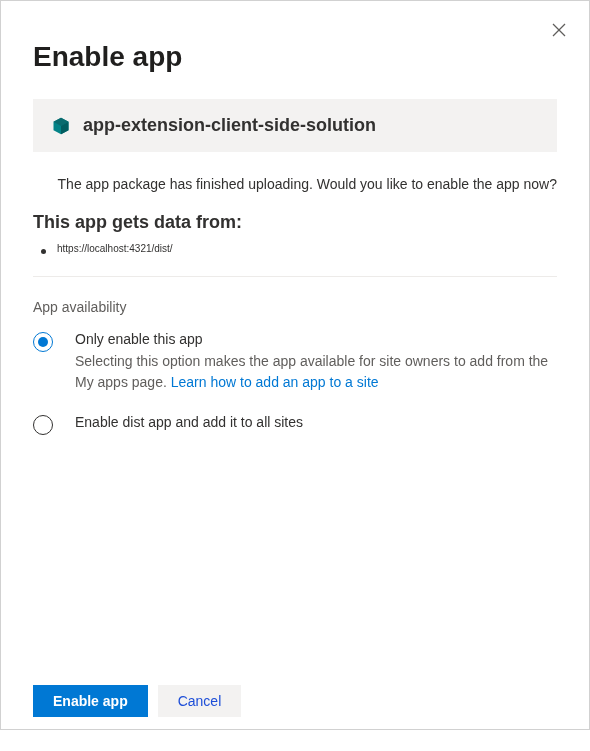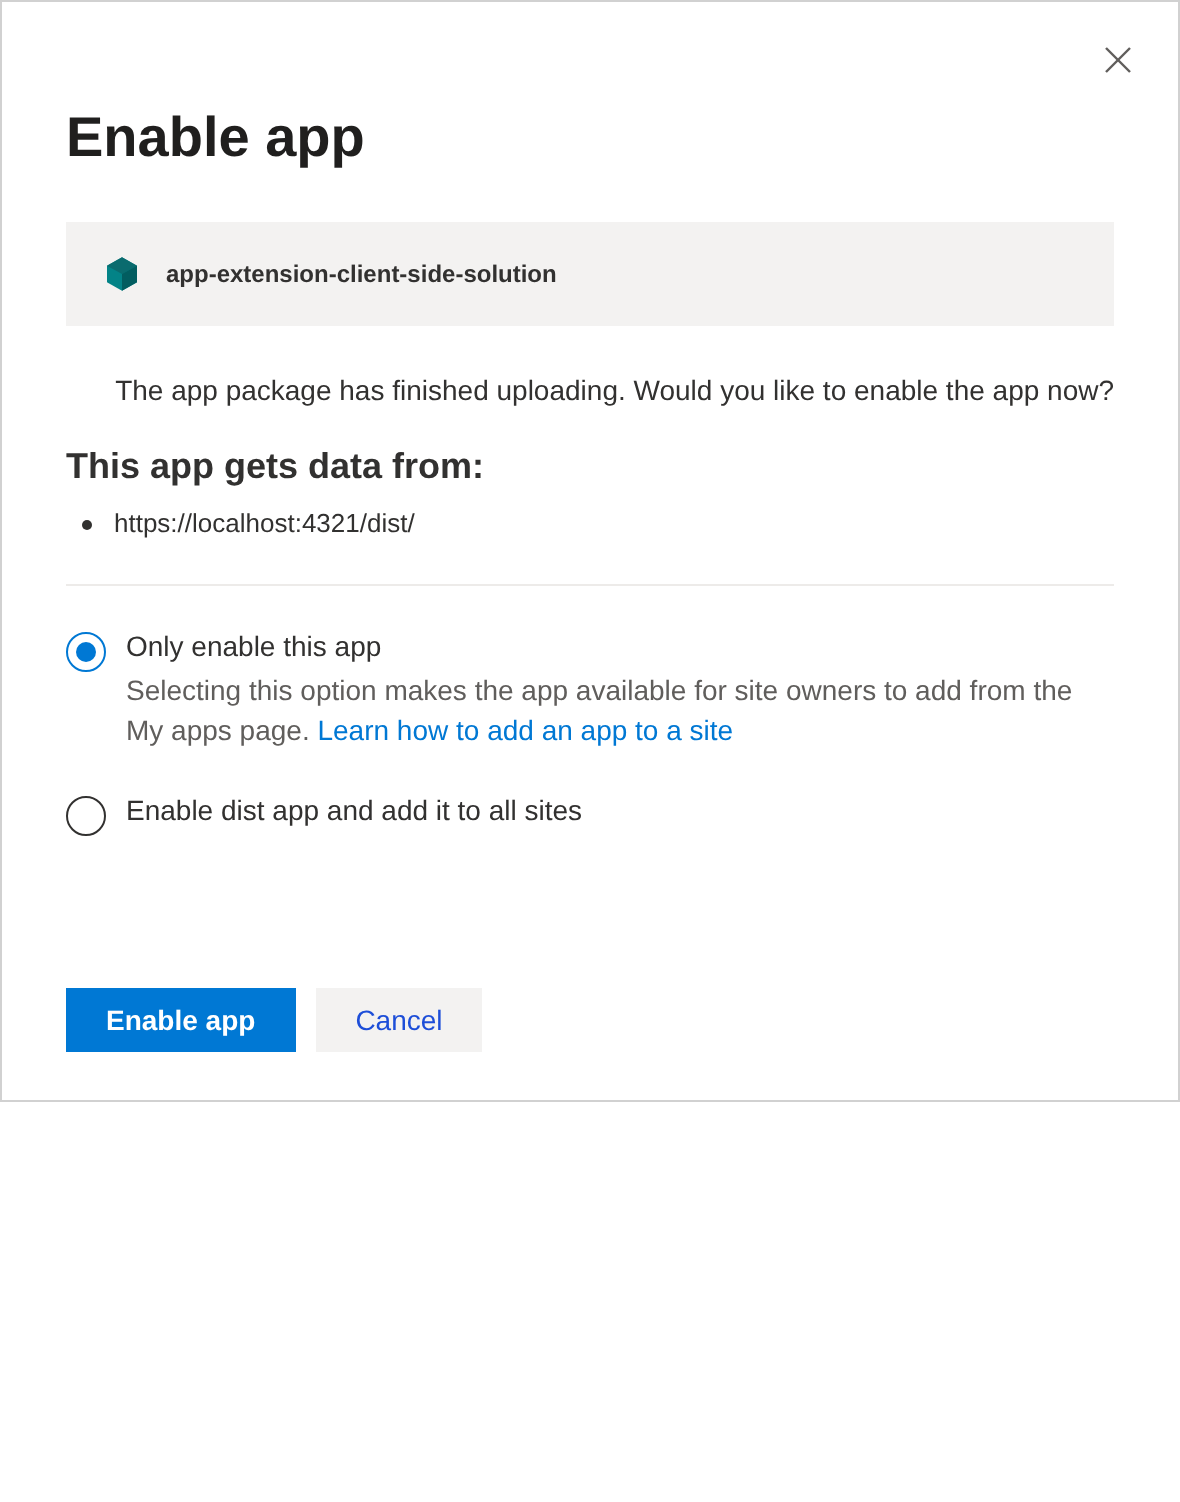--- a/index.html
+++ b/index.html
@@ -4,24 +4,24 @@
   <style>
     * { box-sizing: border-box; margin: 0; padding: 0; }
     body {
       font-family: "Segoe UI", -apple-system, BlinkMacSystemFont, sans-serif;
       background: #fff;
       color: #323130;
       font-size: 14px;
     }
     .dialog {
       width: 590px;
-      height: 551px;
+      height: 730px;
       border: 1px solid #d1d1d1;
       position: relative;
-      padding: 24px 32px;
+      padding: 12px 32px;
       display: flex;
       flex-direction: column;
     }
     .close-btn {
       position: absolute;
       top: 14px;
       right: 14px;
       width: 32px;
       height: 32px;
       display: flex;
@@ -51,21 +51,21 @@
     .app-bar .icon-wrap {
       width: 20px;
       height: 20px;
       display: flex;
       align-items: center;
       justify-content: center;
       color: #038387;
     }
     .app-bar .app-name {
       font-weight: 600;
-      font-size: 12px;
+      font-size: 18px;
       color: #323130;
     }
     .para {
       font-size: 14px;
       color: #323130;
       line-height: 1.45;
       margin-bottom: 18px;
       text-align: right;
     }
     .subhead {
@@ -74,21 +74,21 @@
       margin-bottom: 8px;
     }
     .bullet-list {
       list-style: none;
       padding-left: 6px;
       margin-bottom: 20px;
     }
     .bullet-list li {
       position: relative;
       padding-left: 18px;
-      font-size: 13px;
+      font-size: 10px;
       line-height: 1.5;
     }
     .bullet-list li::before {
       content: "";
       position: absolute;
       left: 2px;
       top: 8px;
       width: 5px;
       height: 5px;
       background: #323130;
@@ -101,21 +101,21 @@
     }
     .section-label {
       font-size: 14px;
       color: #605e5c;
       margin-bottom: 16px;
     }
     .radio-group { display: flex; flex-direction: column; gap: 22px; }
     .radio-row {
       display: flex;
       align-items: flex-start;
-      gap: 10px;
+      gap: 22px;
       cursor: pointer;
     }
     .radio-circle {
       flex: 0 0 20px;
       width: 20px;
       height: 20px;
       border: 1px solid #323130;
       border-radius: 50%;
       margin-top: 1px;
       display: flex;
@@ -203,20 +203,21 @@
 
   <p class="para">The app package has finished uploading. Would you like to enable the app now?</p>
 
   <div class="subhead">This app gets data from:</div>
   <ul class="bullet-list">
     <li>https://localhost:4321/dist/</li>
   </ul>
 
   <hr class="divider">
 
+  <div class="section-label">App availability</div>
 
   <div class="radio-group">
 
     <label class="radio-row selected">
       <span class="radio-circle"></span>
       <span class="radio-body">
         <div class="radio-label">Only enable this app</div>
         <div class="radio-desc">
           <span>Selecting this option makes the app available for site owners to add from the My apps page. </span><a class="link">Learn how to add an app to a site</a>
         </div>

